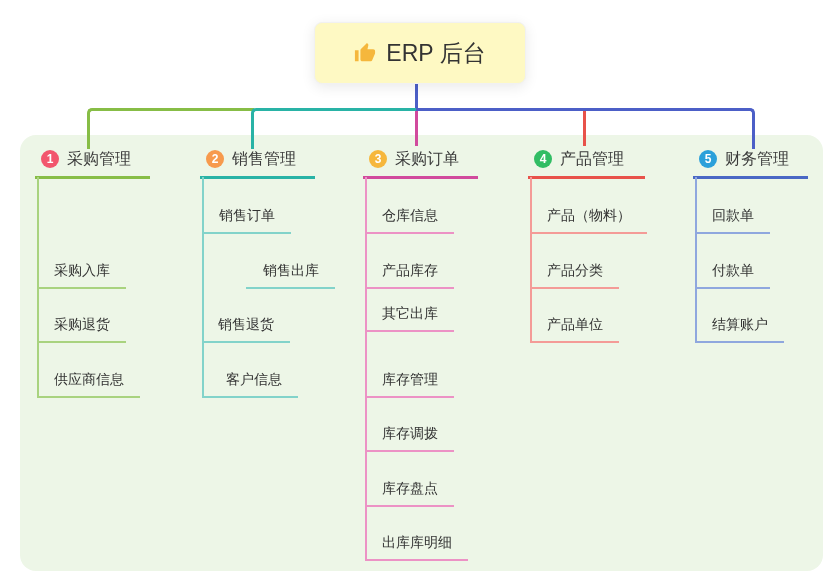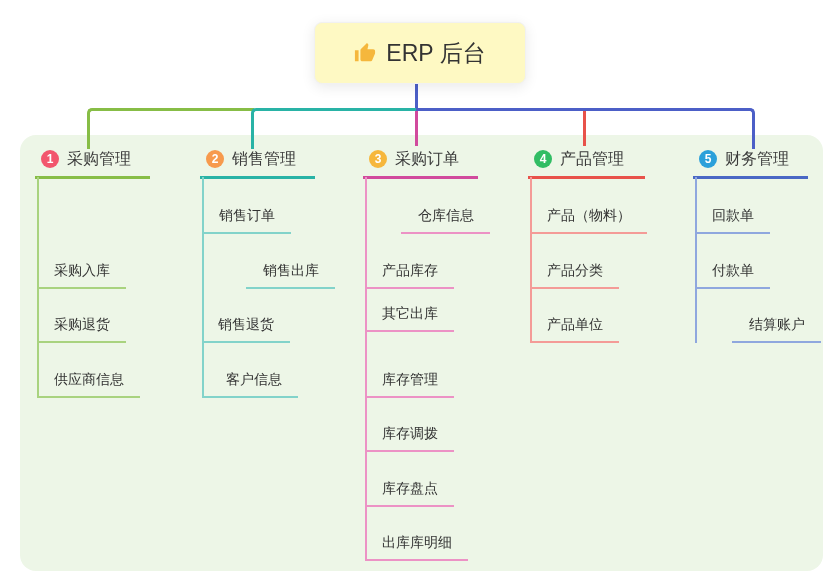--- a/index.html
+++ b/index.html
@@ -78,21 +78,21 @@
     <div class="spine" style="left: 202px; top: 177px; height: 220.5px; border-left-color: rgb(130, 211, 202);"></div>
     <div class="child-node" style="left: 202px; top: 205px; border-bottom-color: rgb(130, 211, 202); text-align: center;">销售订单</div>
     <div class="child-node" style="left: 202px; top: 259.5px; border-bottom-color: rgb(130, 211, 202); margin-left: 44px;">销售出库</div>
     <div class="child-node" style="left: 202px; top: 314px; border-bottom-color: rgb(130, 211, 202); padding-left: 16px;">销售退货</div>
     <div class="child-node" style="left: 202px; top: 368.5px; border-bottom-color: rgb(130, 211, 202); padding-left: 24px;">客户信息</div>
     <div class="branch-header" style="left: 363px; width: 115px; border-bottom-color: rgb(209, 74, 157);">
       <span class="badge" style="background:#f6b73c">3</span>
       <span>采购订单</span>
     </div>
     <div class="spine" style="left: 365px; top: 177px; height: 384px; border-left-color: rgb(236, 146, 197);"></div>
-    <div class="child-node" style="left: 365px; top: 205px; border-bottom-color: rgb(236, 146, 197); margin-left: 36px;">仓库信息</div>
+    <div class="child-node" style="left: 365px; top: 205px; border-bottom-color: rgb(236, 146, 197);">仓库信息</div>
     <div class="child-node" style="left: 365px; top: 259.5px; border-bottom-color: rgb(236, 146, 197);">产品库存</div>
     <div class="child-node" style="left: 365px; top: 303px; border-bottom-color: rgb(236, 146, 197);">其它出库</div>
     <div class="child-node" style="left: 365px; top: 368.5px; border-bottom-color: rgb(236, 146, 197);">库存管理</div>
     <div class="child-node" style="left: 365px; top: 477.5px; border-bottom-color: rgb(236, 146, 197);">库存盘点</div>
     <div class="child-node" style="left: 365px; top: 423px; border-bottom-color: rgb(236, 146, 197);">库存调拨</div>
     <div class="child-node" style="left: 365px; top: 532px; border-bottom-color: rgb(236, 146, 197);">出库库明细</div>
     <div class="branch-header" style="left: 528px; width: 117px; border-bottom-color: rgb(232, 82, 74);">
       <span class="badge" style="background:#31bd64">4</span>
       <span>产品管理</span>
     </div>
@@ -100,14 +100,14 @@
     <div class="child-node" style="left: 530px; top: 205px; border-bottom-color: rgb(244, 155, 151);">产品（物料）</div>
     <div class="child-node" style="left: 530px; top: 259.5px; border-bottom-color: rgb(244, 155, 151);">产品分类</div>
     <div class="child-node" style="left: 530px; top: 314px; border-bottom-color: rgb(244, 155, 151);">产品单位</div>
     <div class="branch-header" style="left: 693px; width: 115px; border-bottom-color: rgb(74, 104, 197);">
       <span class="badge" style="background:#2ba0da">5</span>
       <span>财务管理</span>
     </div>
     <div class="spine" style="left: 695px; top: 177px; height: 166px; border-left-color: rgb(143, 167, 222);"></div>
     <div class="child-node" style="left: 695px; top: 205px; border-bottom-color: rgb(143, 167, 222);">回款单</div>
     <div class="child-node" style="left: 695px; top: 259.5px; border-bottom-color: rgb(143, 167, 222);">付款单</div>
-    <div class="child-node" style="left: 732px; top: 314px; border-bottom-color: rgb(143, 167, 222);">结算账户</div>
+    <div class="child-node" style="left: 695px; top: 314px; border-bottom-color: rgb(143, 167, 222);">结算账户</div>
   </div>
 
 </body></html>

